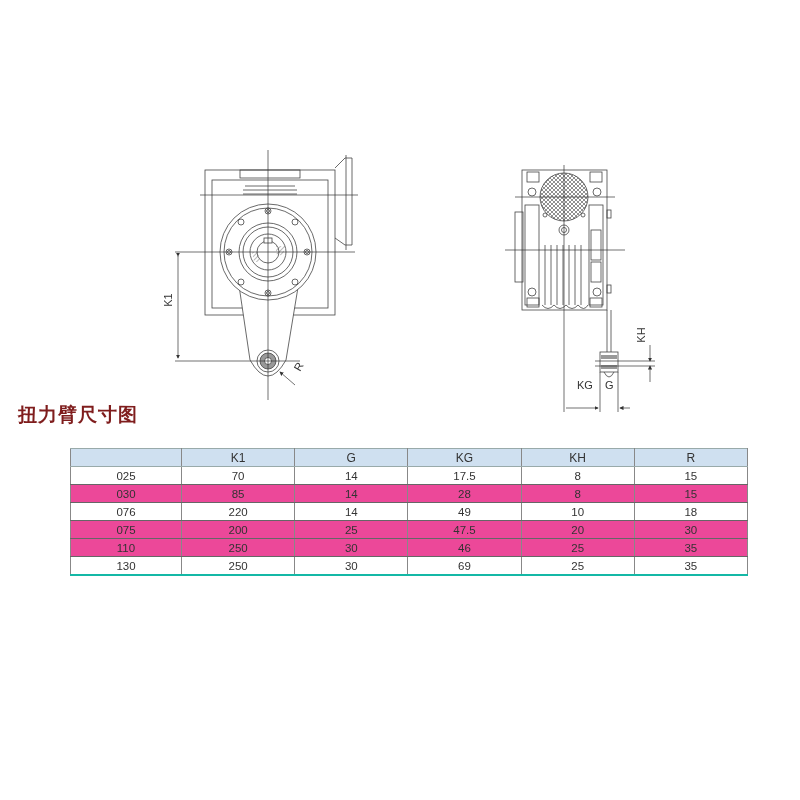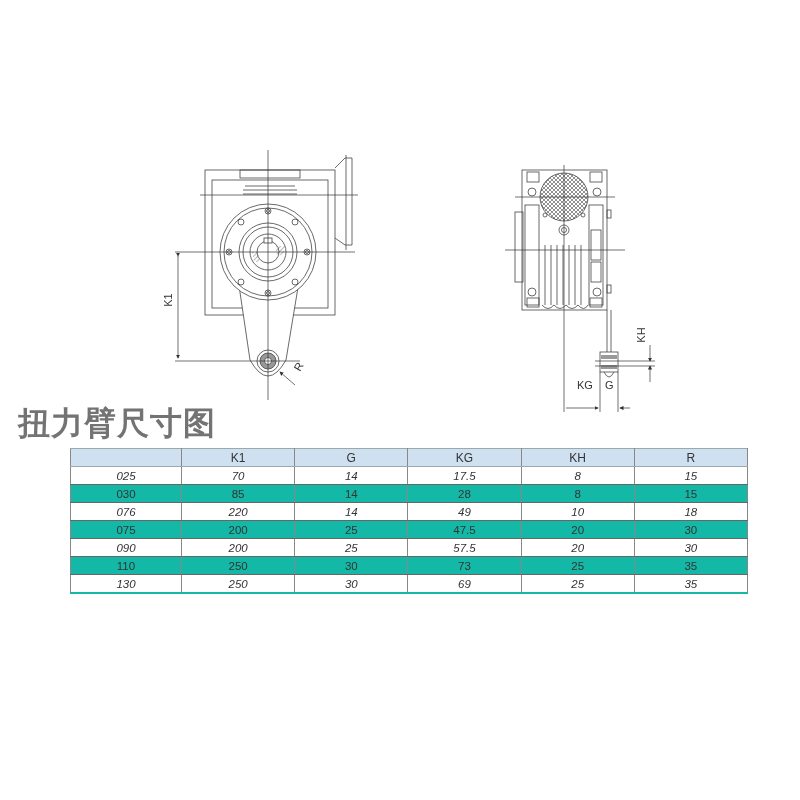--- a/index.html
+++ b/index.html
@@ -1,23 +1,23 @@
 <!DOCTYPE html>
 <html><head>
 <meta charset="utf-8">
 <style>
   html, body { margin:0; padding:0; background:#ffffff; }
   body { width:800px; height:800px; position:relative; overflow:hidden; font-family:"Liberation Sans", sans-serif; }
   .drawing { position:absolute; left:0; top:0; width:800px; height:420px; }
-  .title { position:absolute; left:18px; top:402px; font-family:"DejaVu Sans", sans-serif; font-weight:bold; font-size:32px; color:#737373; letter-spacing:1px; }
+  .title { position:absolute; left:18px; top:402px; font-family:"DejaVu Sans", sans-serif; font-weight:bold; font-size:19px; color:#7f1d1d; letter-spacing:1px; }
   table.spec { position:absolute; left:70px; top:448px; width:678px; border-collapse:collapse; font-size:11.5px; color:#333; table-layout:fixed; }
   table.spec th, table.spec td { border-left:1px solid #888; border-right:1px solid #888; text-align:center; height:17px; padding:0; font-weight:normal; }
   table.spec th { background:#cfe0f0; border-top:1px solid #9aa; border-bottom:1px solid #9aa; color:#333; font-size:12px; }
-  table.spec tr.odd td { background:#ffffff;font-style:italic; }
-  table.spec tr.even td { background:#14b8a6; }
+  table.spec tr.odd td { background:#ffffff; }
+  table.spec tr.even td { background:#ec4899; }
   table.spec tr td { border-bottom:1px solid #666; }
   table.spec tr.last td { border-bottom:2px solid #14b8a6; }
   .col0 { width:110px; }
   .dimlabel { font-family:"Liberation Sans", sans-serif; font-size:11px; fill:#333; }
 </style>
 </head>
 <body>
 
 <svg class="drawing" viewBox="0 0 800 420" width="800" height="420">
   <defs>
@@ -183,33 +183,25 @@
         <td>18</td>
     </tr>
     <tr class="even">
       <td>075</td>
         <td>200</td>
         <td>25</td>
         <td>47.5</td>
         <td>20</td>
         <td>30</td>
     </tr>
-    <tr class="odd">
-      <td>090</td>
-        <td>200</td>
-        <td>25</td>
-        <td>57.5</td>
-        <td>20</td>
-        <td>30</td>
-    </tr>
     <tr class="even">
       <td>110</td>
         <td>250</td>
         <td>30</td>
-        <td>73</td>
+        <td>46</td>
         <td>25</td>
         <td>35</td>
     </tr>
     <tr class="odd last">
       <td>130</td>
         <td>250</td>
         <td>30</td>
         <td>69</td>
         <td>25</td>
         <td>35</td>

